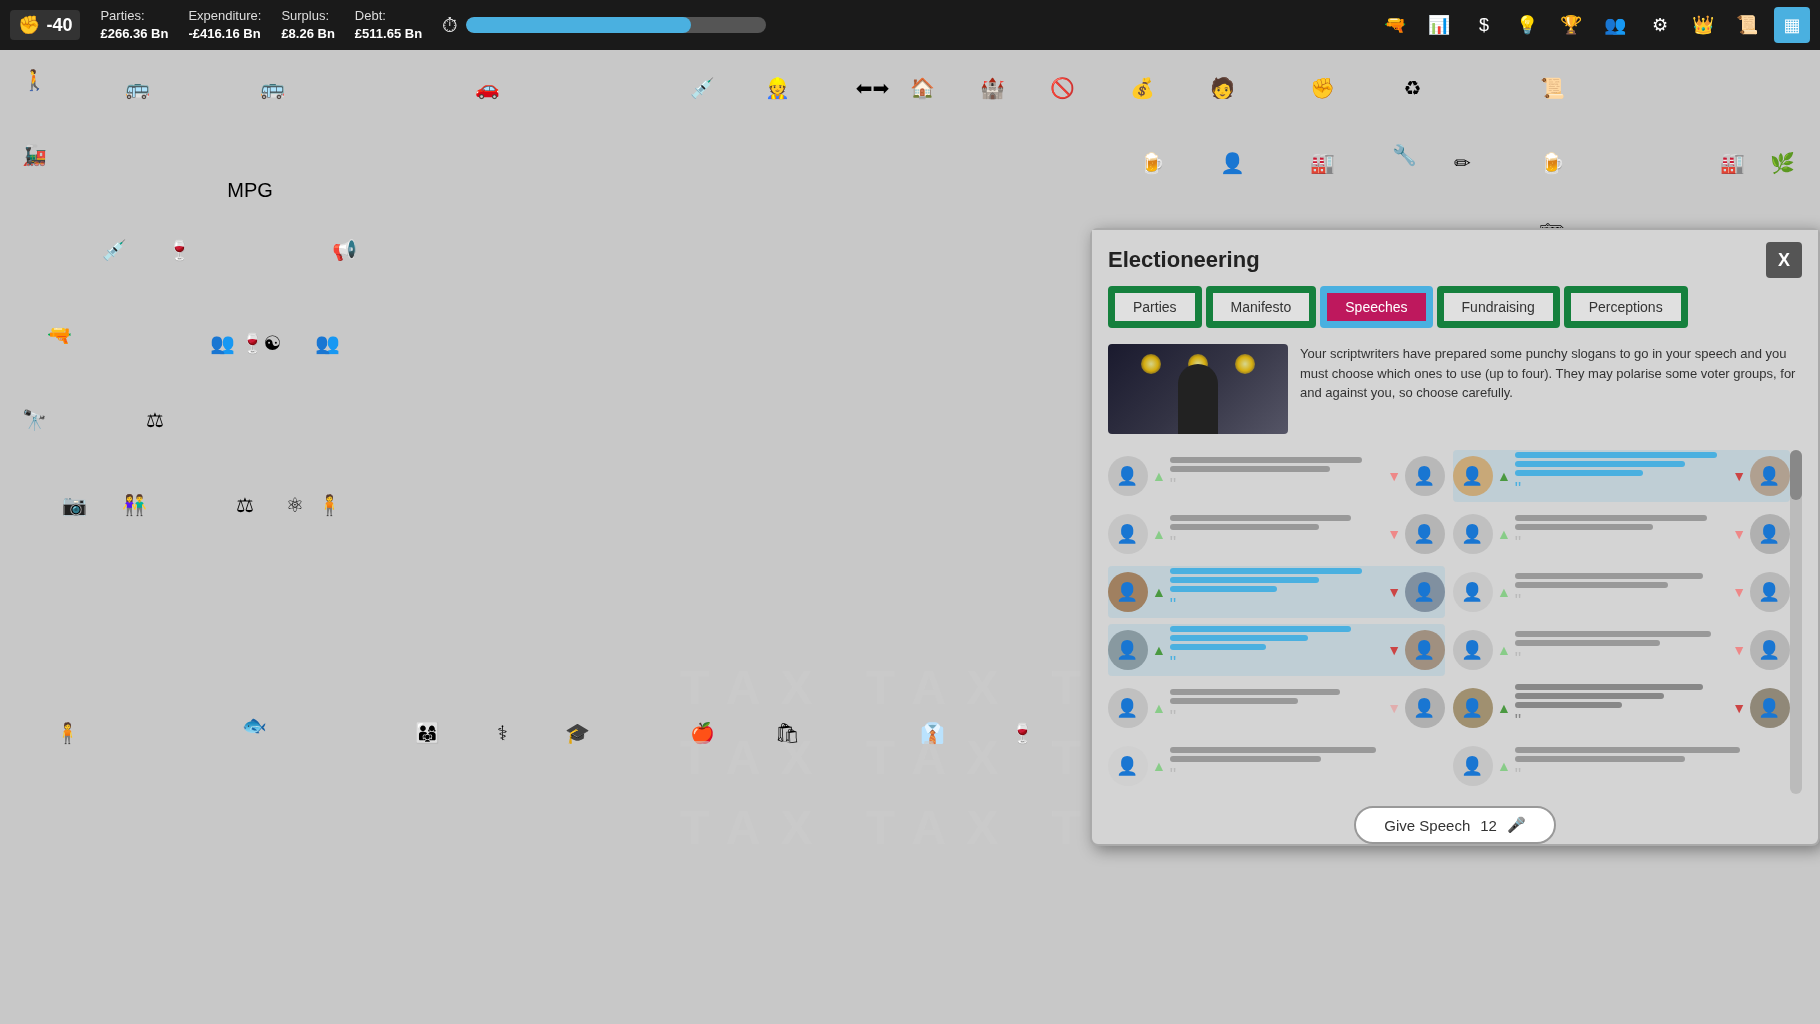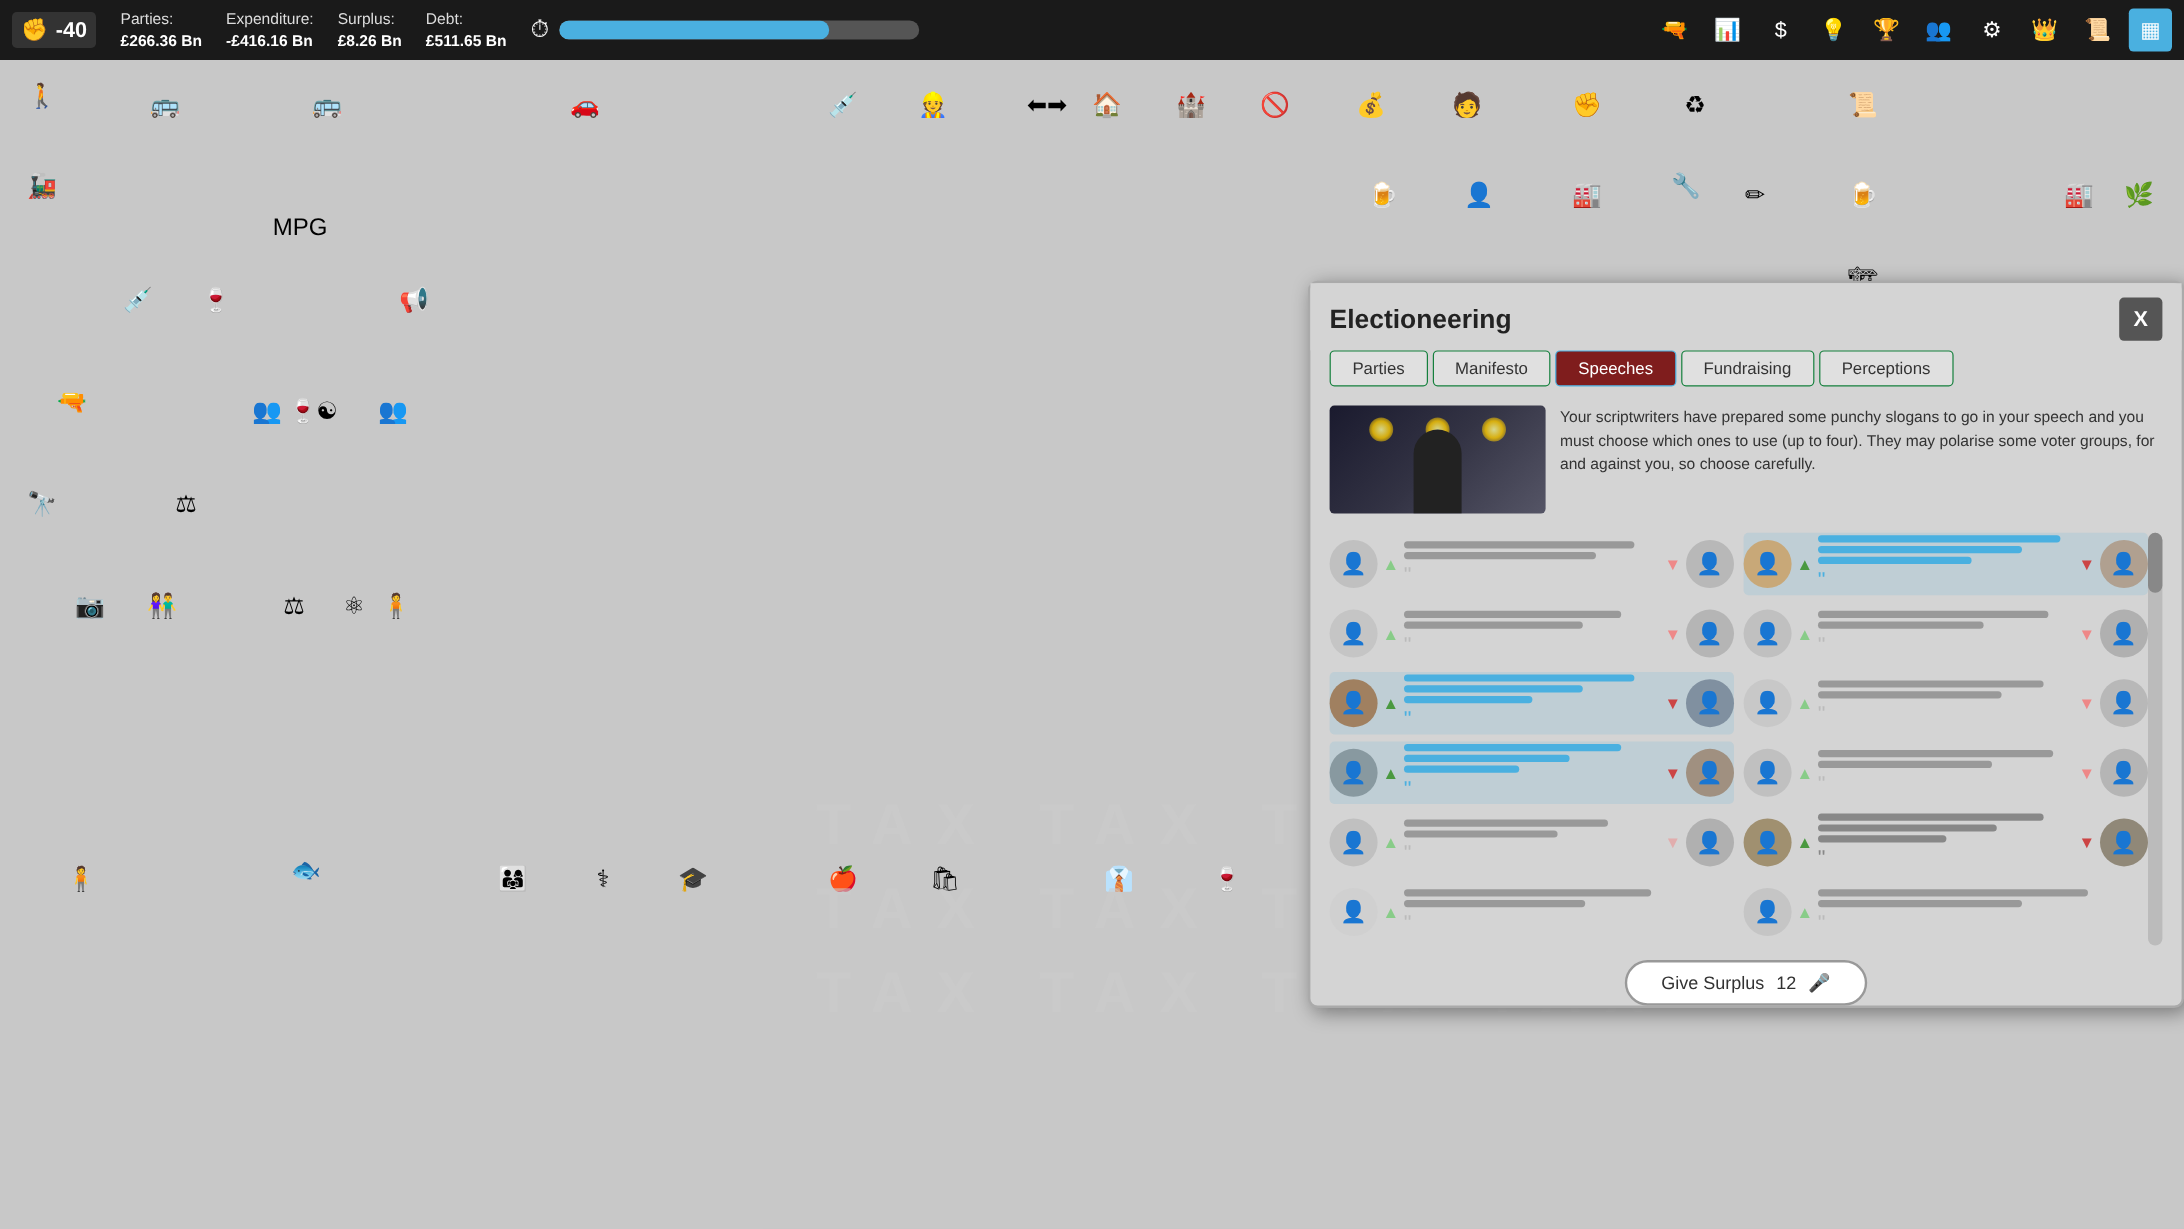--- a/index.html
+++ b/index.html
@@ -146,30 +146,30 @@
 
     
     .tabs {
       display: flex;
       gap: 4px;
       padding: 0 16px 8px;
     }
 
     .tab {
       padding: 6px 18px;
-      border: 1px solid #15803d;
+      border: 7px solid #15803d;
       border-radius: 4px;
       background: #e0e0e0;
       cursor: pointer;
       font-size: 14px;
       color: #333;
     }
 
     .tab.active {
-      background: #7f1d1d;
+      background: #be185d;
       color: white;
       border-color: #4ab0e0;
     }
 
     
     .modal-content {
       padding: 8px 16px 0;
     }
 
     .speech-header {
@@ -668,20 +668,20 @@
 
         </div>
 
         <div class="speeches-scroll">
           <div class="speeches-scroll-thumb"></div>
         </div>
       </div>
 
       <div class="give-speech-bar">
         <button class="give-speech-btn">
-          <span>Give Surplus</span>
+          <span>Give Speech</span>
           <span>12</span>
           <span>🎤</span>
         </button>
       </div>
     </div>
   </div>
 </div>
 
 </body></html>

